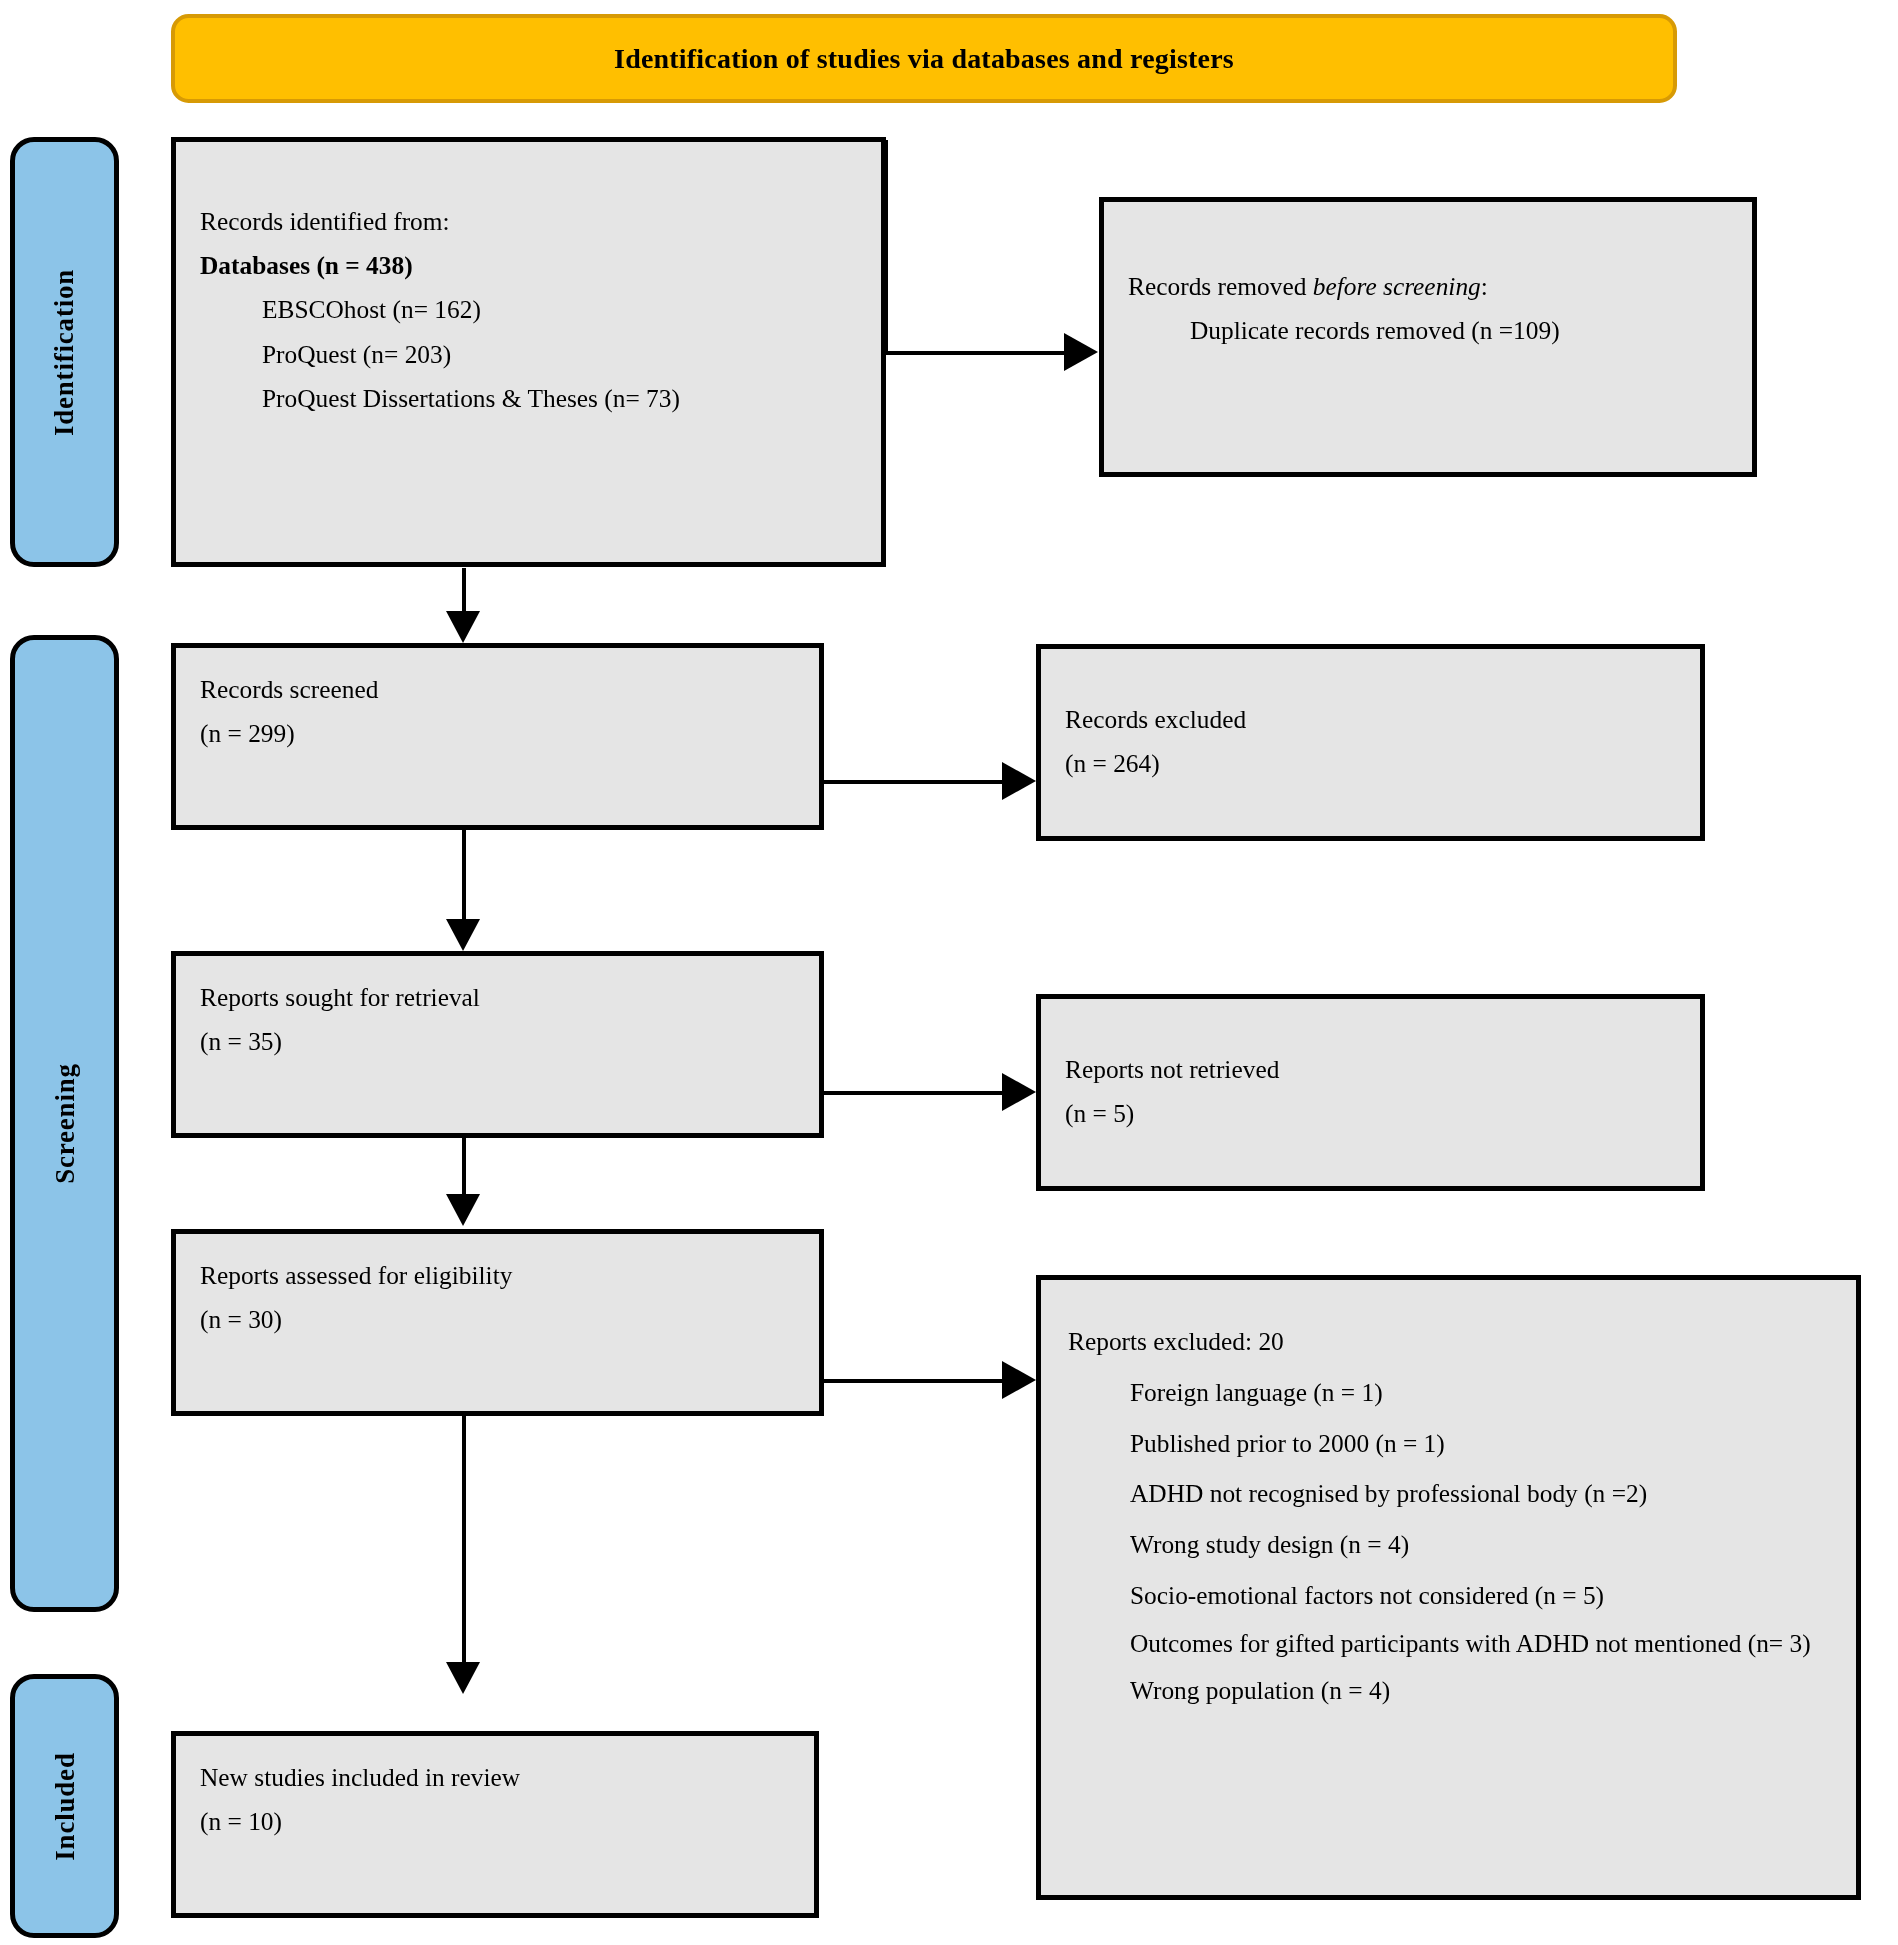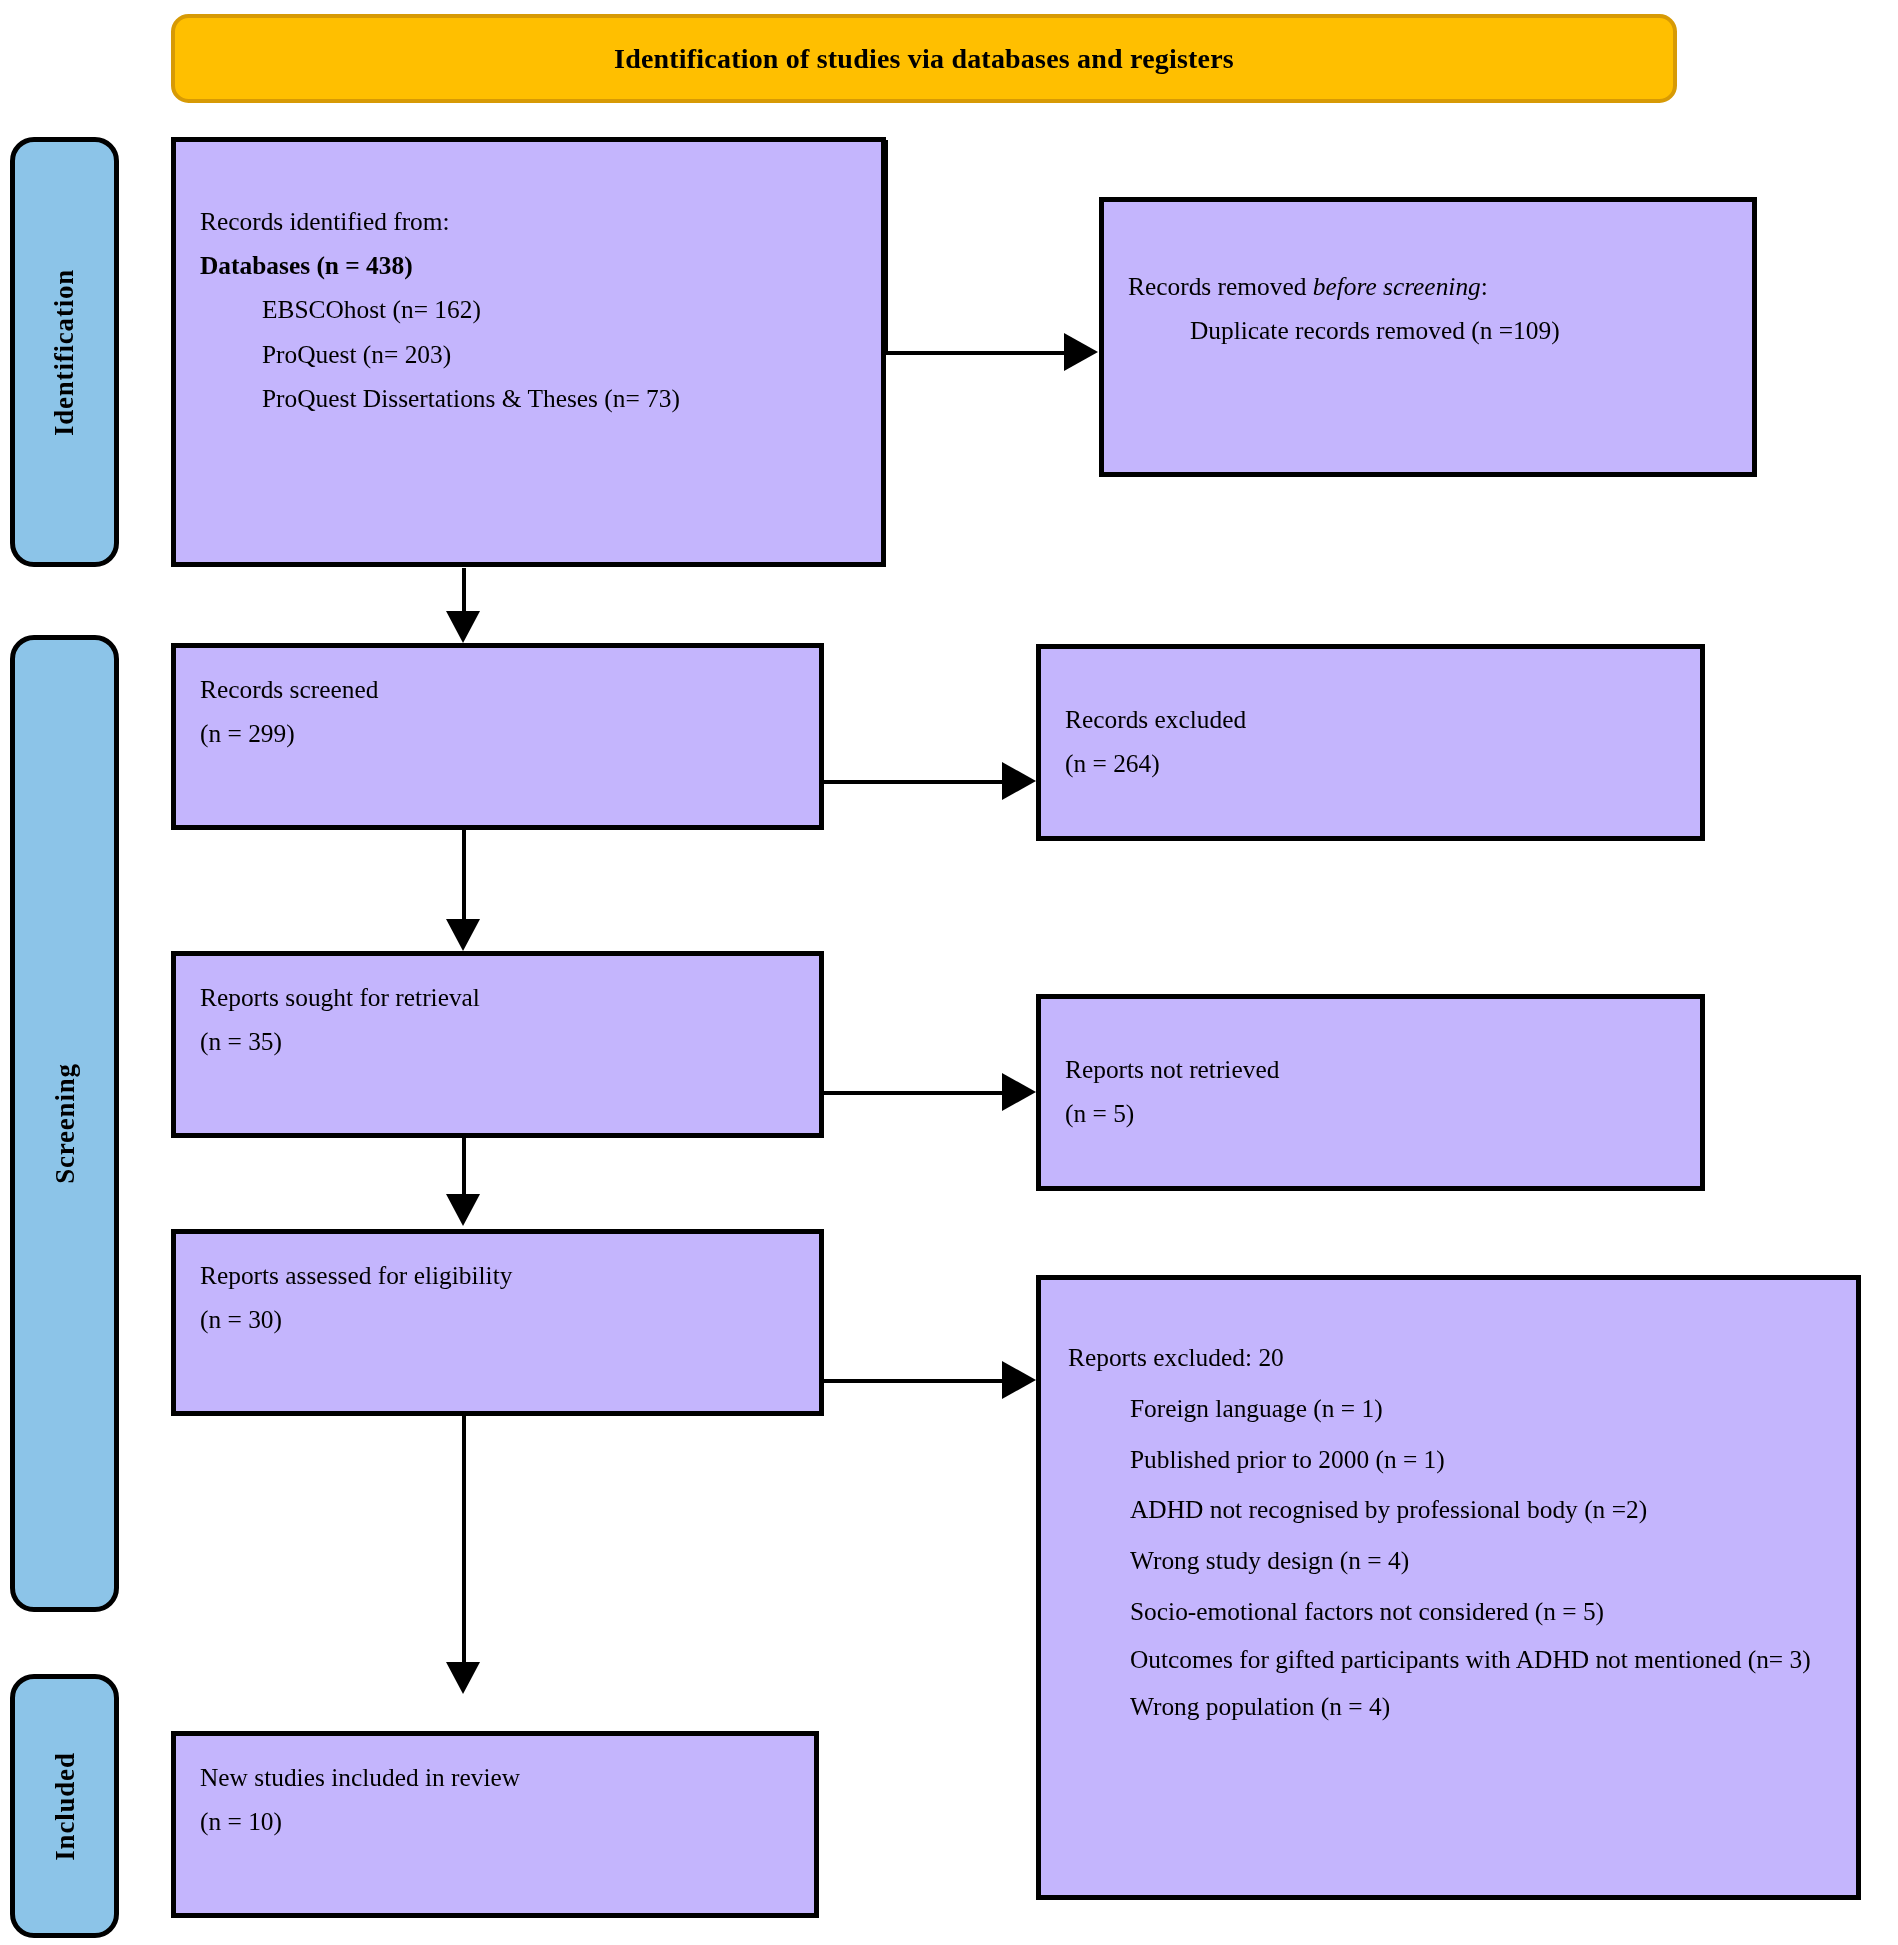--- a/index.html
+++ b/index.html
@@ -22,21 +22,21 @@
   .side span{
     transform:rotate(-90deg);white-space:nowrap;
     font-size:27px;font-weight:bold;letter-spacing:0.8px;
   }
   #side-identification{left:10.4px;top:137px;width:109px;height:430px;}
   #side-screening    {left:10.4px;top:635px;width:109px;height:977px;}
   #side-included     {left:10.4px;top:1674px;width:109px;height:264px;}
 
   
   .box{
-    position:absolute;background:#c4b5fd;border:5.7px solid #000;box-sizing:border-box;
+    position:absolute;background:#e5e5e5;border:5.7px solid #000;box-sizing:border-box;
     padding:19.7px 24px;font-size:25.4px;line-height:1.74;
   }
   .box .ln{white-space:nowrap;}
   .box .bold{font-weight:bold;}
   .box .ital{font-style:italic;}
   .box .ind{padding-left:62px;}
   .box .just{white-space:normal;text-align:justify;}
 
   #box-identified {left:171px; top:137px;  width:715px; height:430px;}
   #box-removed    {left:1099px;top:197px;  width:658px; height:280px;}
@@ -45,21 +45,21 @@
   #box-sought     {left:171px; top:951px; width:653px; height:187px;}
   #box-notretr    {left:1036px;top:994px; width:669px; height:197px;}
   #box-assessed   {left:171px; top:1229px; width:653px; height:187px;}
   #box-rep-excl   {left:1036px;top:1275px; width:825px; height:625px;}
   #box-included   {left:171px; top:1731px; width:648px; height:187px;}
 
   #box-identified{padding-top:57px;}
   #box-removed{padding-top:62px;}
   #box-screened,#box-sought,#box-assessed,#box-included{padding-top:19px;}
   #box-rec-excl,#box-notretr{padding-top:48px;}
-  #box-rep-excl{padding-top:52px;padding-left:27px;padding-right:23px;}
+  #box-rep-excl{padding-top:36px;padding-left:27px;padding-right:23px;}
   #box-rep-excl .ln{line-height:2.0;}
 
   
   .vline{position:absolute;background:#000;width:3.6px;}
   .hline{position:absolute;background:#000;height:3.6px;}
   .arrow-d{position:absolute;width:0;height:0;border-left:17.6px solid transparent;border-right:17.6px solid transparent;border-top:32px solid #000;}
   .arrow-r{position:absolute;width:0;height:0;border-top:19.7px solid transparent;border-bottom:19.7px solid transparent;border-left:34px solid #000;}
 </style>
 </head>
 <body>

